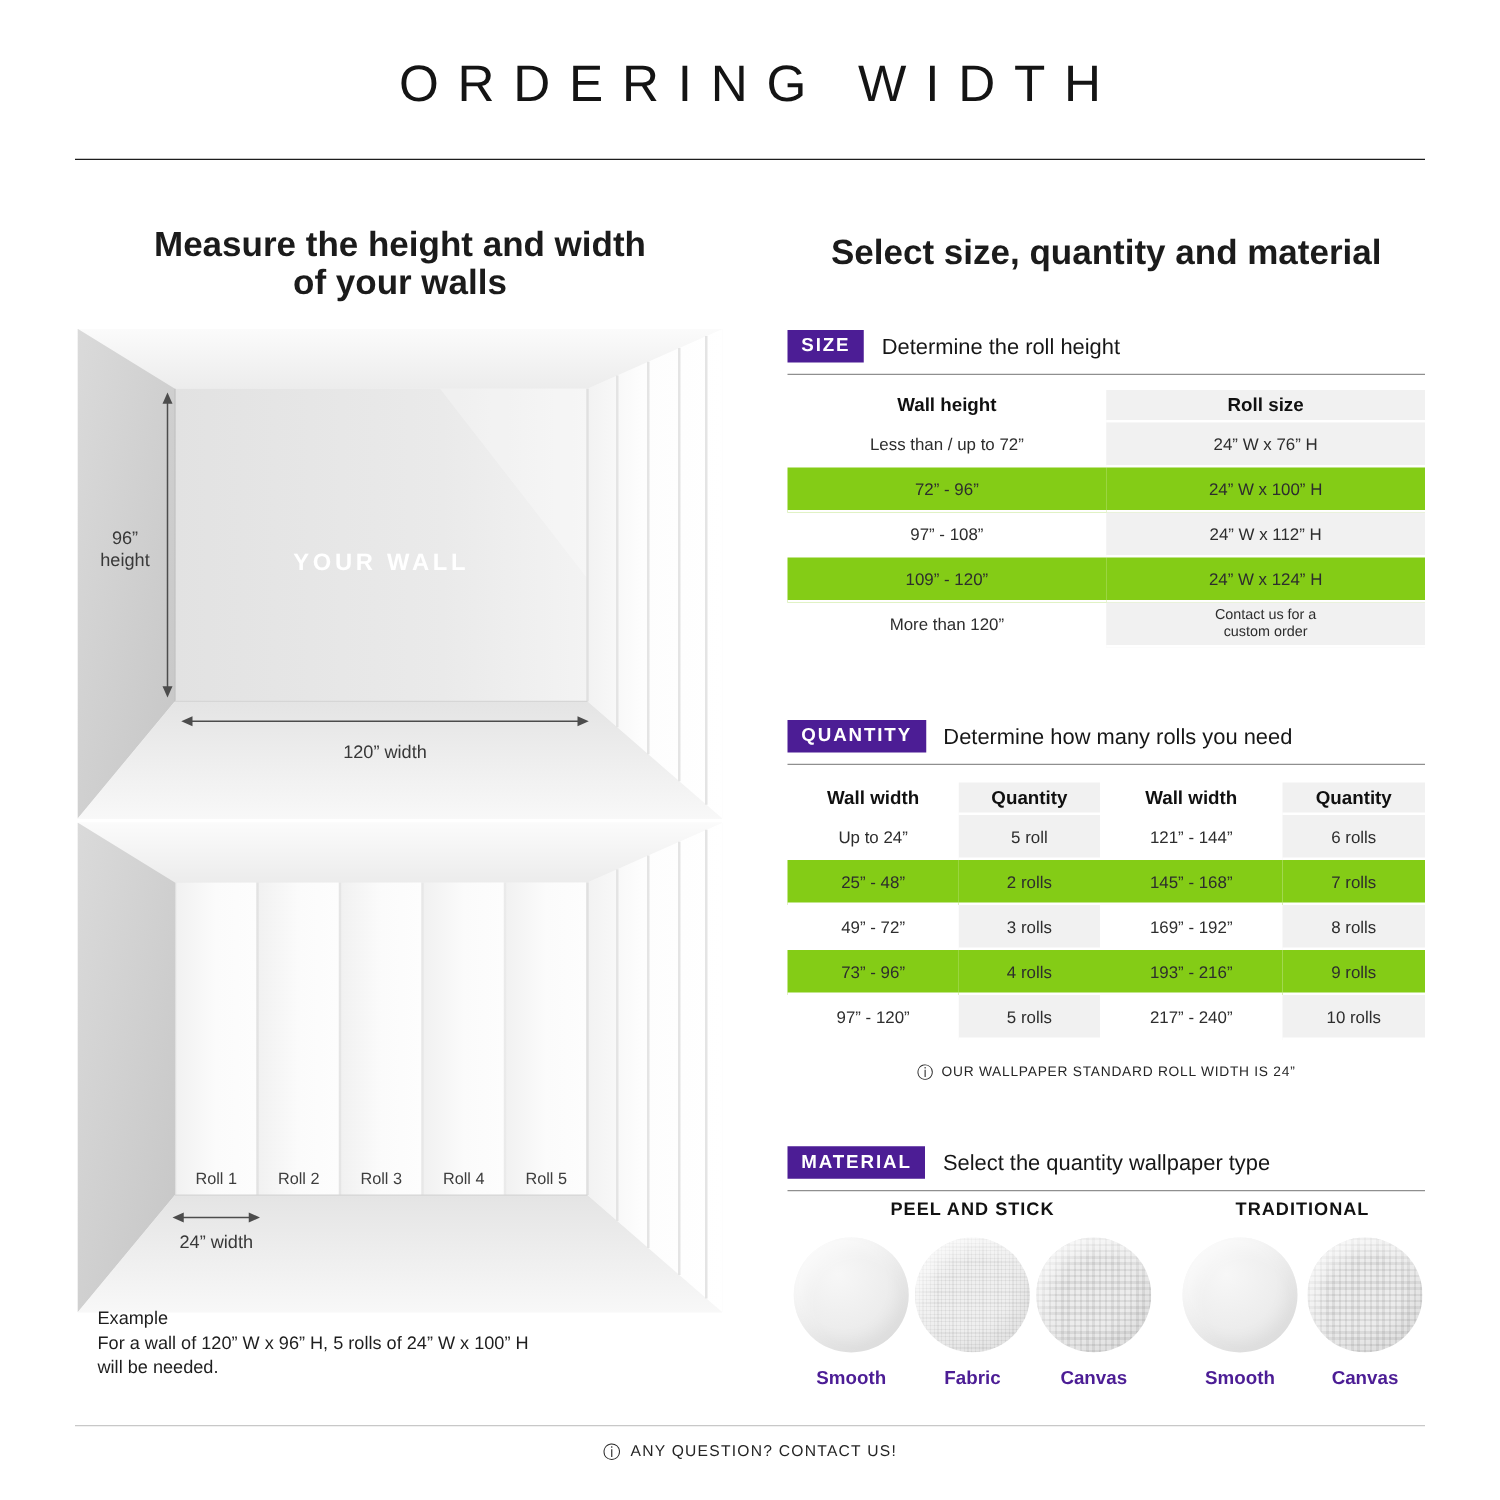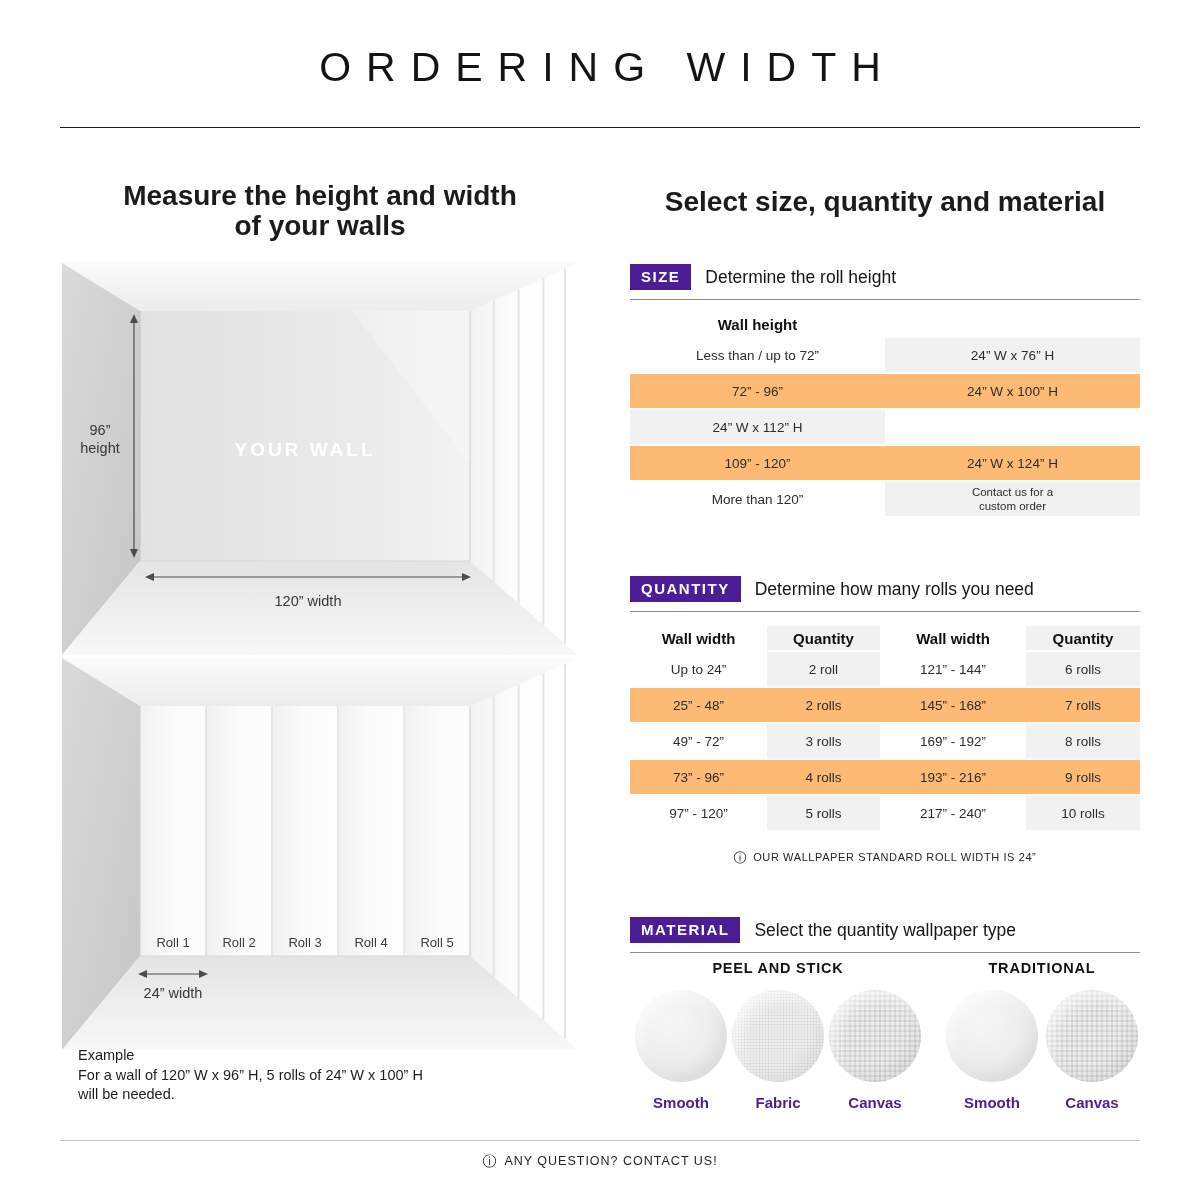--- a/index.html
+++ b/index.html
@@ -40,21 +40,21 @@
   #size-table { top:312px; }
   #quantity-table { top:626px; }
   .row { display:grid; }
   .size-grid { grid-template-columns:255px 255px; }
   .qty-grid  { grid-template-columns:137px 113px 146px 114px; }
   .cell { display:flex; align-items:center; justify-content:center; text-align:center;
           height:36px; box-sizing:border-box; border-bottom:2px solid #ffffff;
           font-size:13.5px; color:#2d2d2d; }
   .row.head .cell { height:26px; font-weight:bold; font-size:15px; color:#101010; }
   .cell.shade { background:#f1f1f1; }
-  .row.alt .cell { background:#fdba74; }
+  .row.alt .cell { background:#84cc16; }
   .cell .small { font-size:11.5px; line-height:14px; display:inline-block; max-width:104px; }
   
   .note { position:absolute; top:849px; left:630px; width:510px; text-align:center;
           font-size:11px; letter-spacing:0.6px; color:#262626; }
   .note .info-icon { font-size:13px; margin-right:6px; vertical-align:-1px; }
   
   .material-group { position:absolute; top:960px; }
   #material-group-1 { left:630px; width:296px; }
   #material-group-2 { left:944px; width:196px; }
   .group-title { margin:0 0 14px 0; text-align:center; font-weight:bold; font-size:14.5px; letter-spacing:0.8px; color:#121212; }
@@ -218,30 +218,32 @@
 
   <h2 class="col-heading" id="select-heading">Select size, quantity and material</h2>
 
   <div class="sec-head" id="size-head">
     <span class="badge">SIZE</span>
     <span class="sec-sub">Determine the roll height</span>
   </div>
   <div class="tbl" id="size-table">
     <div class="row head size-grid">
       <div class="cell">Wall height</div>
+      <div class="cell shade">Roll size</div>
     </div>
     <div class="row size-grid">
       <div class="cell">Less than / up to 72”</div>
       <div class="cell shade">24” W x 76” H</div>
     </div>
     <div class="row alt size-grid">
       <div class="cell">72” - 96”</div>
       <div class="cell shade">24” W x 100” H</div>
     </div>
     <div class="row size-grid">
+      <div class="cell">97” - 108”</div>
       <div class="cell shade">24” W x 112” H</div>
     </div>
     <div class="row alt size-grid">
       <div class="cell">109” - 120”</div>
       <div class="cell shade">24” W x 124” H</div>
     </div>
     <div class="row size-grid">
       <div class="cell">More than 120”</div>
       <div class="cell shade">
           <span class="small">Contact us for a custom order</span>
@@ -255,21 +257,21 @@
   </div>
   <div class="tbl" id="quantity-table">
     <div class="row head qty-grid">
       <div class="cell">Wall width</div>
       <div class="cell shade">Quantity</div>
       <div class="cell">Wall width</div>
       <div class="cell shade">Quantity</div>
     </div>
     <div class="row qty-grid">
       <div class="cell">Up to 24”</div>
-      <div class="cell shade">2 roll</div>
+      <div class="cell shade">5 roll</div>
       <div class="cell">121” - 144”</div>
       <div class="cell shade">6 rolls</div>
     </div>
     <div class="row alt qty-grid">
       <div class="cell">25” - 48”</div>
       <div class="cell shade">2 rolls</div>
       <div class="cell">145” - 168”</div>
       <div class="cell shade">7 rolls</div>
     </div>
     <div class="row qty-grid">

